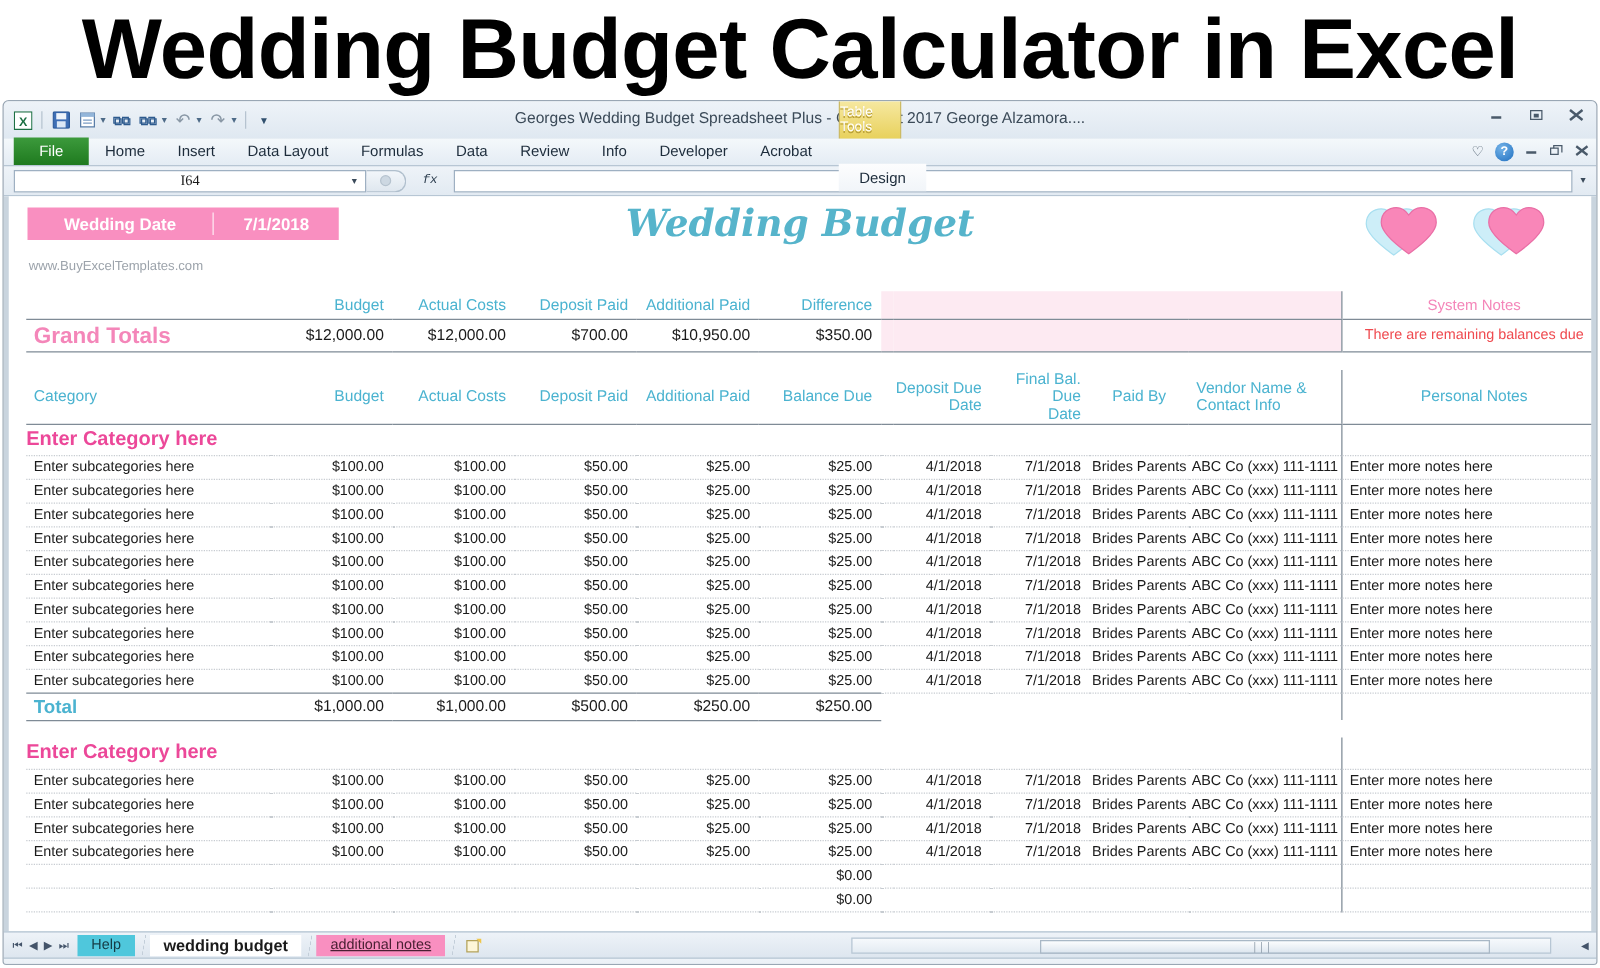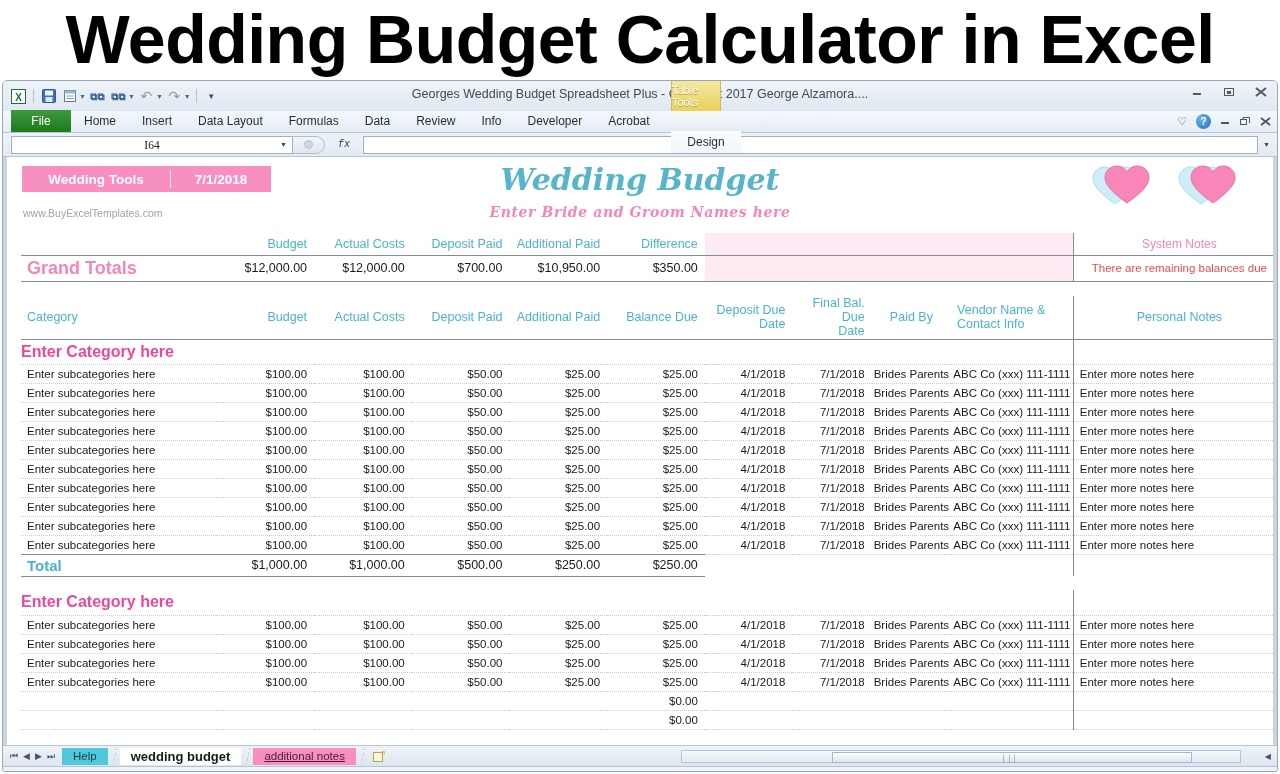--- a/index.html
+++ b/index.html
@@ -420,27 +420,26 @@
       </div>
     <div id="fx">fx</div>
     <div id="formula-input"></div>
     <div id="fb-expand">▼</div>
   </div>
 
   <div id="sheet">
 
     <div id="hdr-area">
       <div id="wedding-date-box">
-        <div id="wd-label">Wedding Tools</div>
+        <div id="wd-label">Wedding Date</div>
         <div id="wd-divider"></div>
         <div id="wd-value">7/1/2018</div>
       </div>
       <div id="site-url">www.BuyExcelTemplates.com</div>
       <div id="wb-title">Wedding Budget</div>
-      <div id="wb-sub">Enter Bride and Groom Names here</div>
       <div class="heart-wrap" id="heart1">
         <svg width="62" height="42" viewBox="0 0 62 42">
           <path d="M4 14 C4 6 10 2 16 2 C21 2 24 5 26 8 C28 5 31 2 36 2 C42 2 48 6 48 14 C48 24 30 36 26 39 C22 36 4 24 4 14 Z" fill="#cdeef8" stroke="#a8dff0" stroke-width="1"></path>
           <path d="M16 13 C16 5 22 1 28 1 C33 1 36 4 38 7 C40 4 43 1 48 1 C54 1 60 5 60 13 C60 23 42 35 38 38 C34 35 16 23 16 13 Z" fill="#f986b8" stroke="#e96fa6" stroke-width="1"></path>
         </svg>
       </div>
       <div class="heart-wrap" id="heart2">
         <svg width="62" height="42" viewBox="0 0 62 42">
           <path d="M4 14 C4 6 10 2 16 2 C21 2 24 5 26 8 C28 5 31 2 36 2 C42 2 48 6 48 14 C48 24 30 36 26 39 C22 36 4 24 4 14 Z" fill="#cdeef8" stroke="#a8dff0" stroke-width="1"></path>
           <path d="M16 13 C16 5 22 1 28 1 C33 1 36 4 38 7 C40 4 43 1 48 1 C54 1 60 5 60 13 C60 23 42 35 38 38 C34 35 16 23 16 13 Z" fill="#f986b8" stroke="#e96fa6" stroke-width="1"></path>

